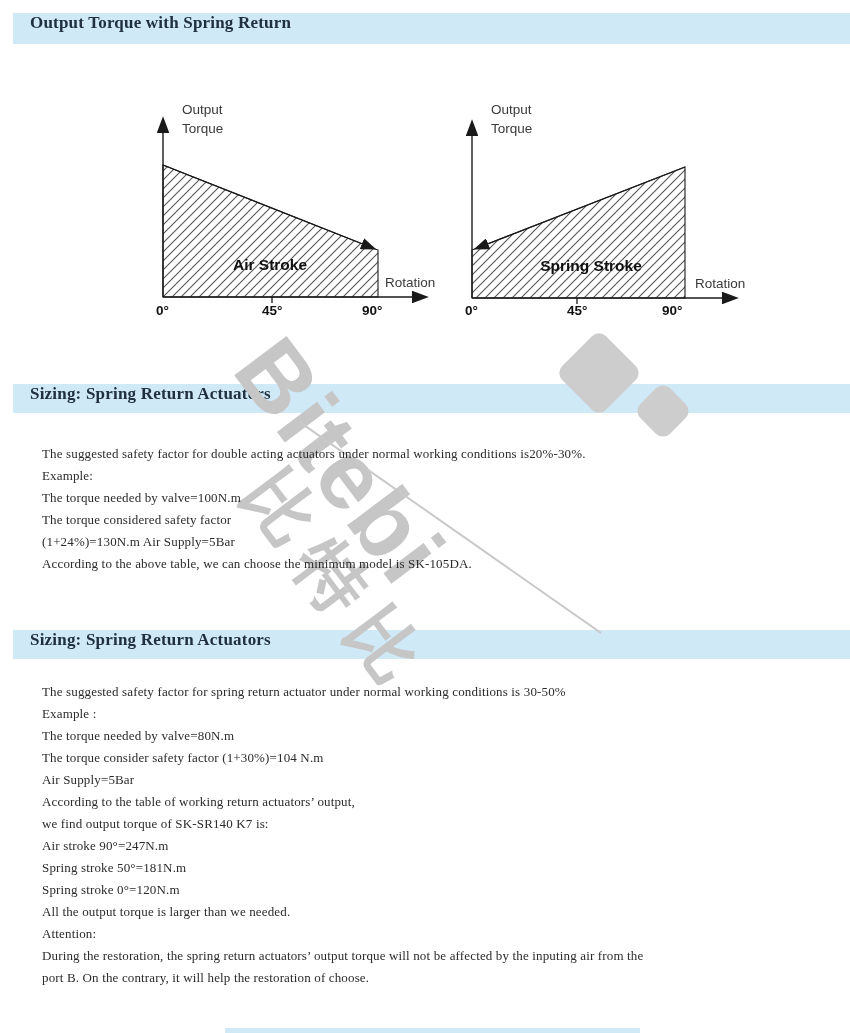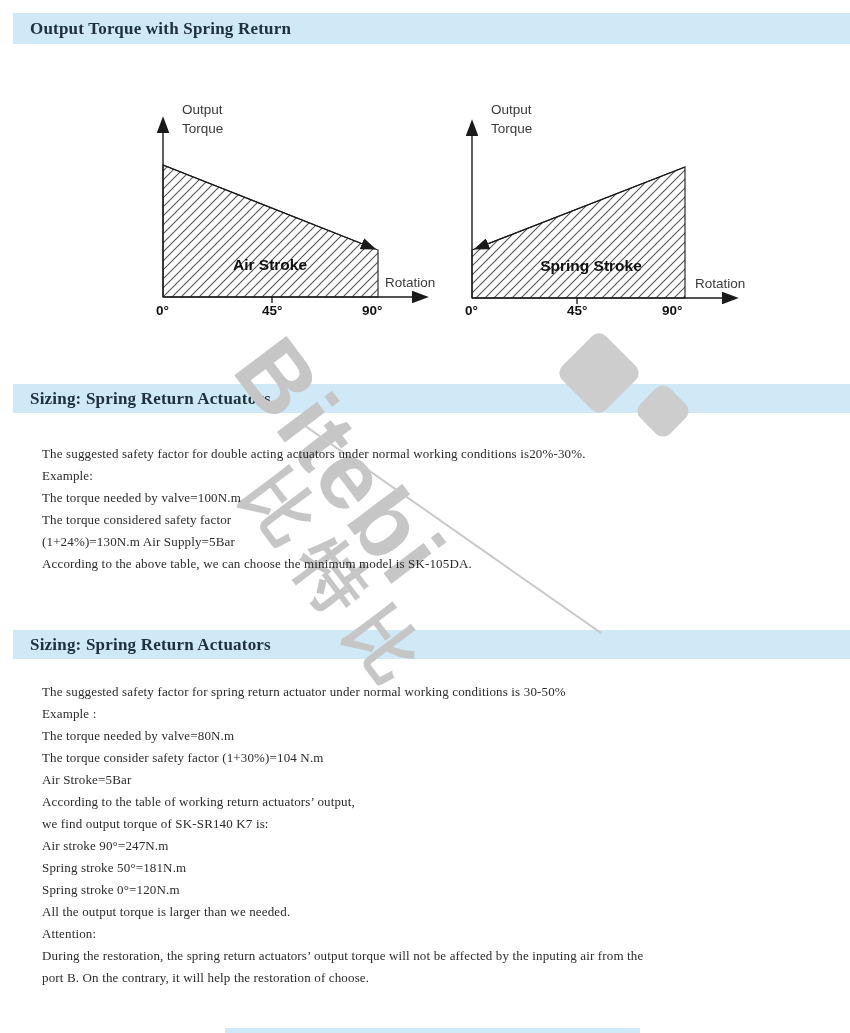--- a/index.html
+++ b/index.html
@@ -1,21 +1,21 @@
 <!DOCTYPE html>
 <html><head>
 <meta charset="utf-8">
 <style>
   html,body{margin:0;padding:0;background:#ffffff;}
   .page{position:relative;width:850px;height:1033px;background:#ffffff;overflow:hidden;
         font-family:"Liberation Serif", serif;color:#2b2b2b;}
 
   
   .bar{position:absolute;left:13px;right:0;height:31px;background:#cfe9f6;z-index:1;
-       display:flex;align-items:center;}
+       display:flex;}
   .bar span{padding-left:17px;font-size:17px;font-weight:600;color:#20303e;letter-spacing:.2px;}
   .bar1{top:13px;}
   .bar2{top:384px;height:29px;}
   .bar3{top:630px;height:29px;}
 
   
   .wm{position:absolute;z-index:2;pointer-events:none;color:#c6c6c6;
       font-family:"Liberation Sans", sans-serif;}
   .wm-latin{left:300px;top:318px;font-size:95px;font-weight:bold;letter-spacing:2px;
             transform:rotate(53deg);transform-origin:left top;white-space:nowrap;}
@@ -121,21 +121,21 @@
 
   <div class="bar bar3">
     <span>Sizing: Spring Return Actuators</span>
   </div>
 
   <div class="txt txt2">
     <div class="line">The suggested safety factor for spring return actuator under normal working conditions is 30-50%</div>
     <div class="line">Example :</div>
     <div class="line">The torque needed by valve=80N.m</div>
     <div class="line">The torque consider safety factor (1+30%)=104 N.m</div>
-    <div class="line">Air Stroke=5Bar</div>
+    <div class="line">Air Supply=5Bar</div>
     <div class="line">According to the table of working return actuators’ output,</div>
     <div class="line">we find output torque of  SK-SR140 K7 is:</div>
     <div class="line">Air stroke 90°=247N.m</div>
     <div class="line">Spring stroke 50°=181N.m</div>
     <div class="line">Spring stroke 0°=120N.m</div>
     <div class="line">All the output torque is larger than we needed.</div>
     <div class="line">Attention:</div>
     <div class="line">During the restoration, the spring return actuators’ output torque will not be affected by the inputing air from the</div>
     <div class="line">port B. On the contrary, it will help the restoration of choose.</div>
   </div>

